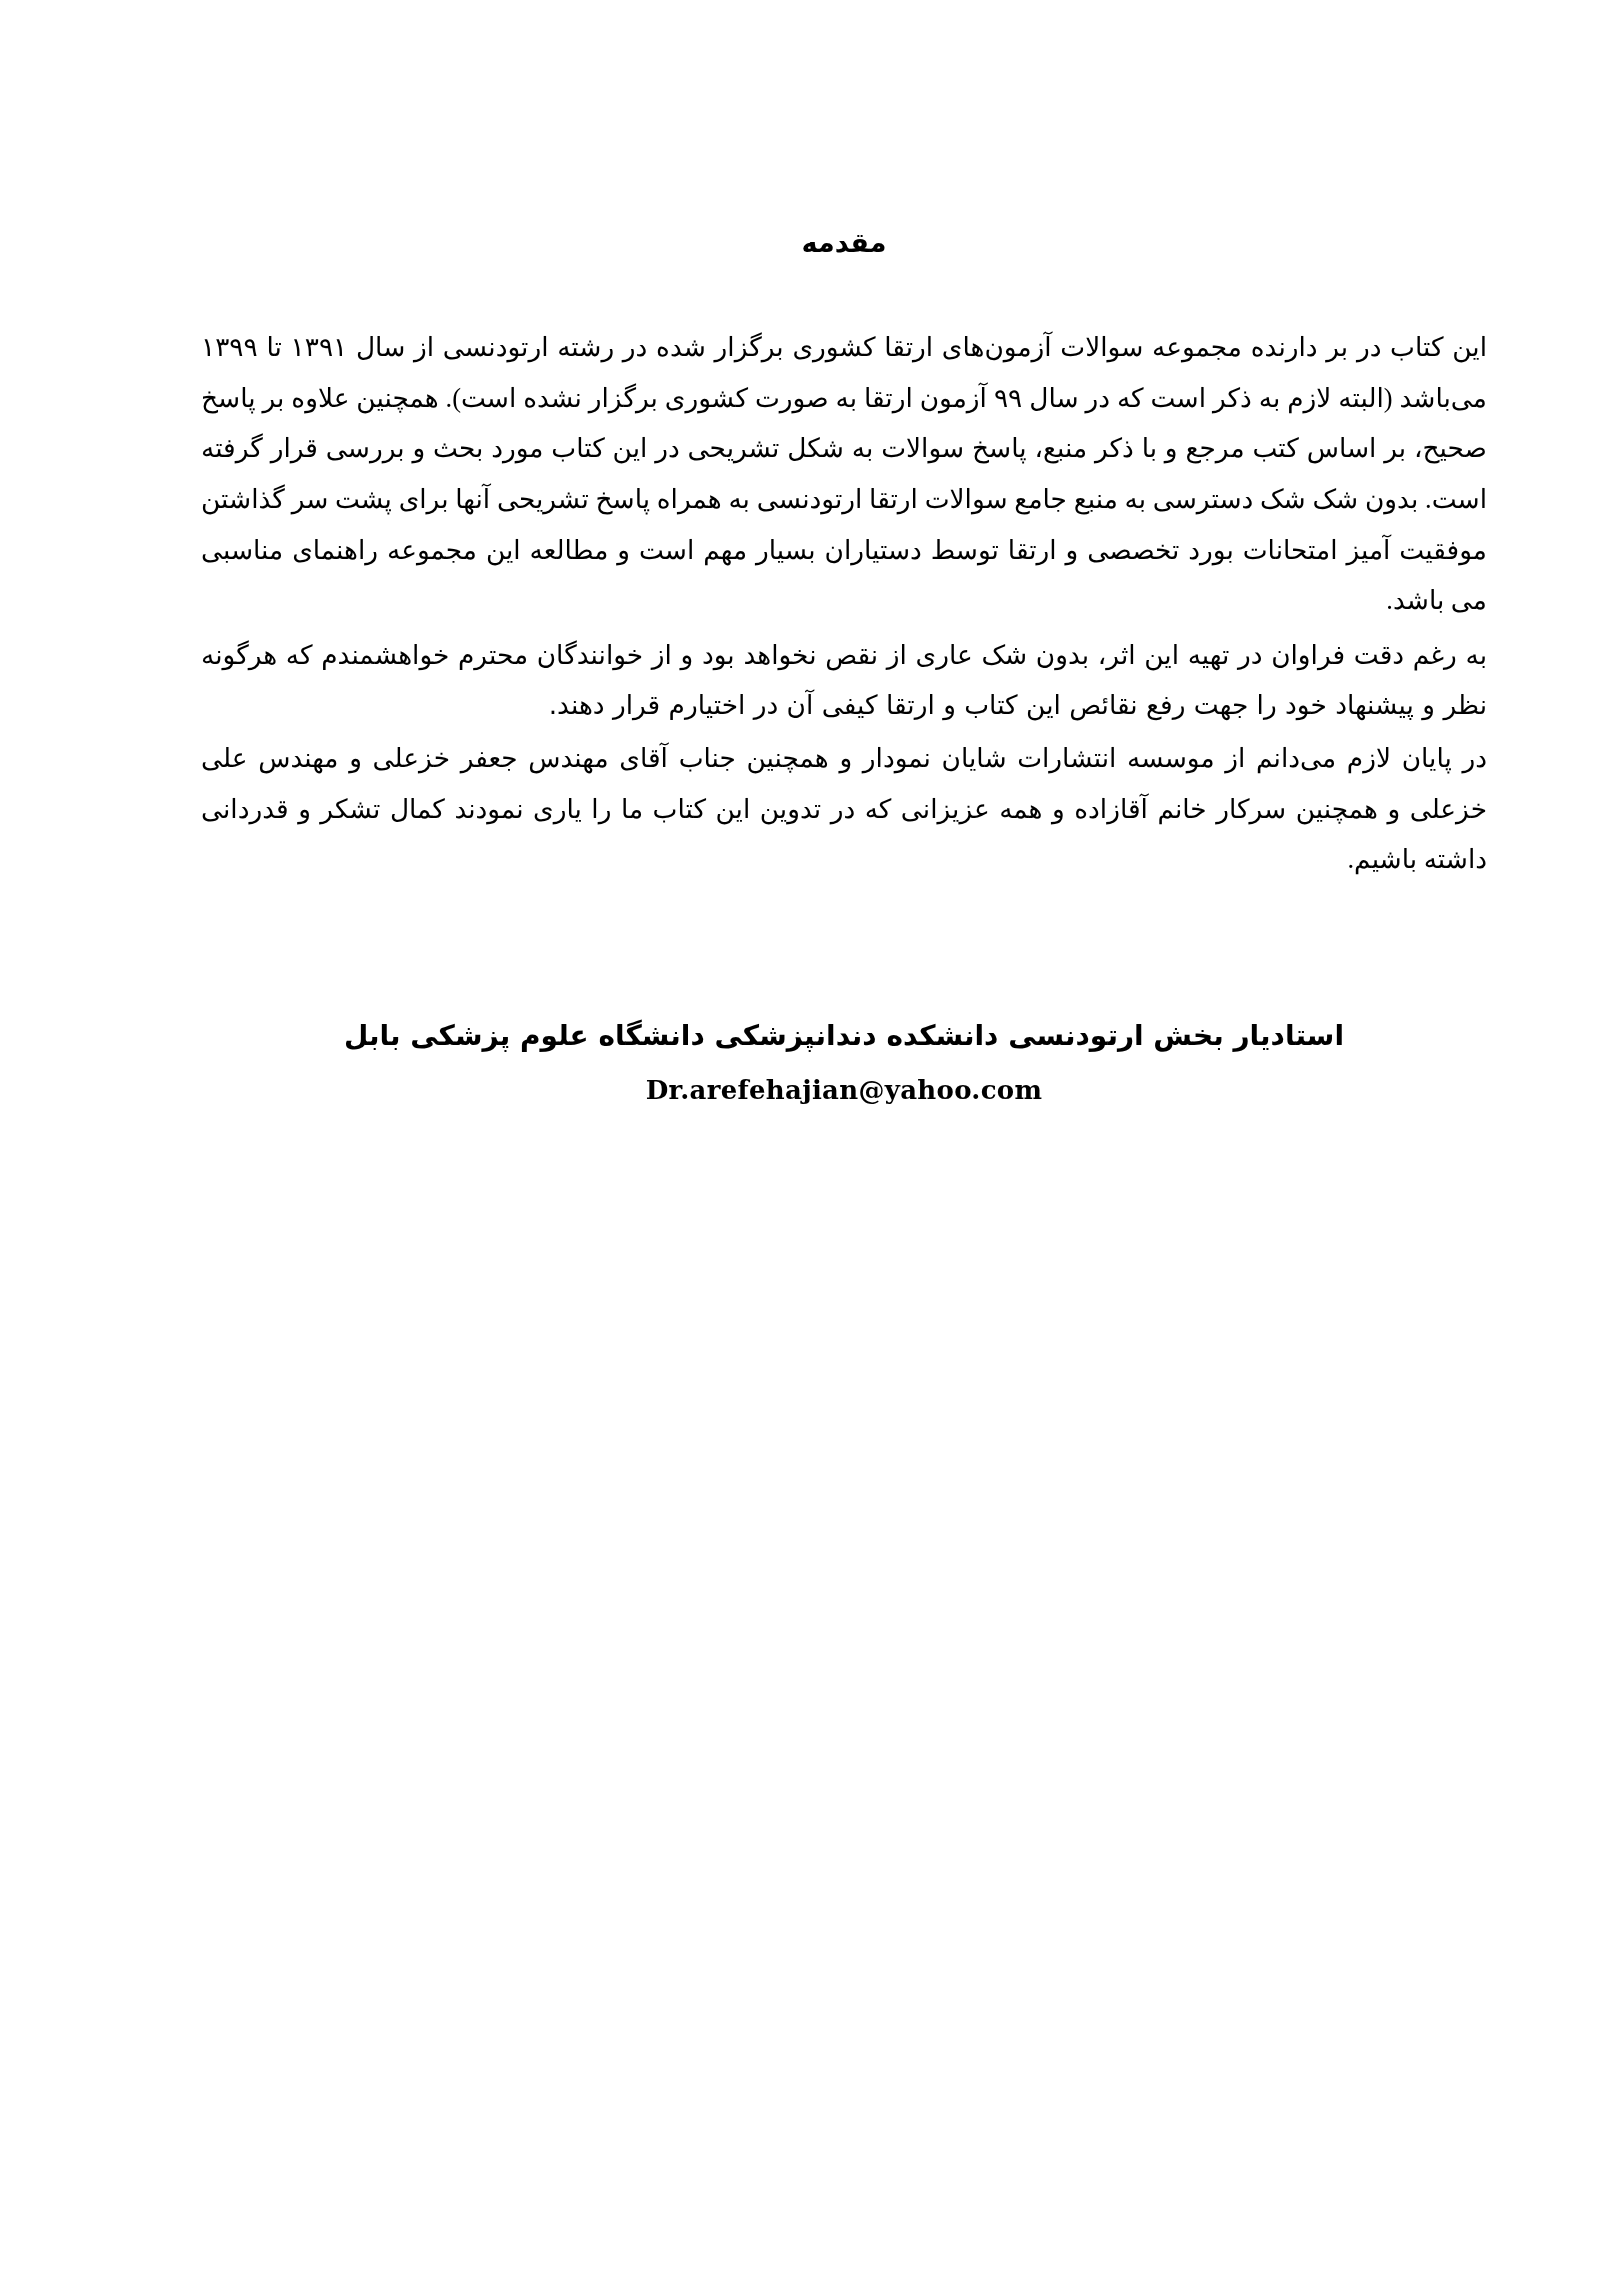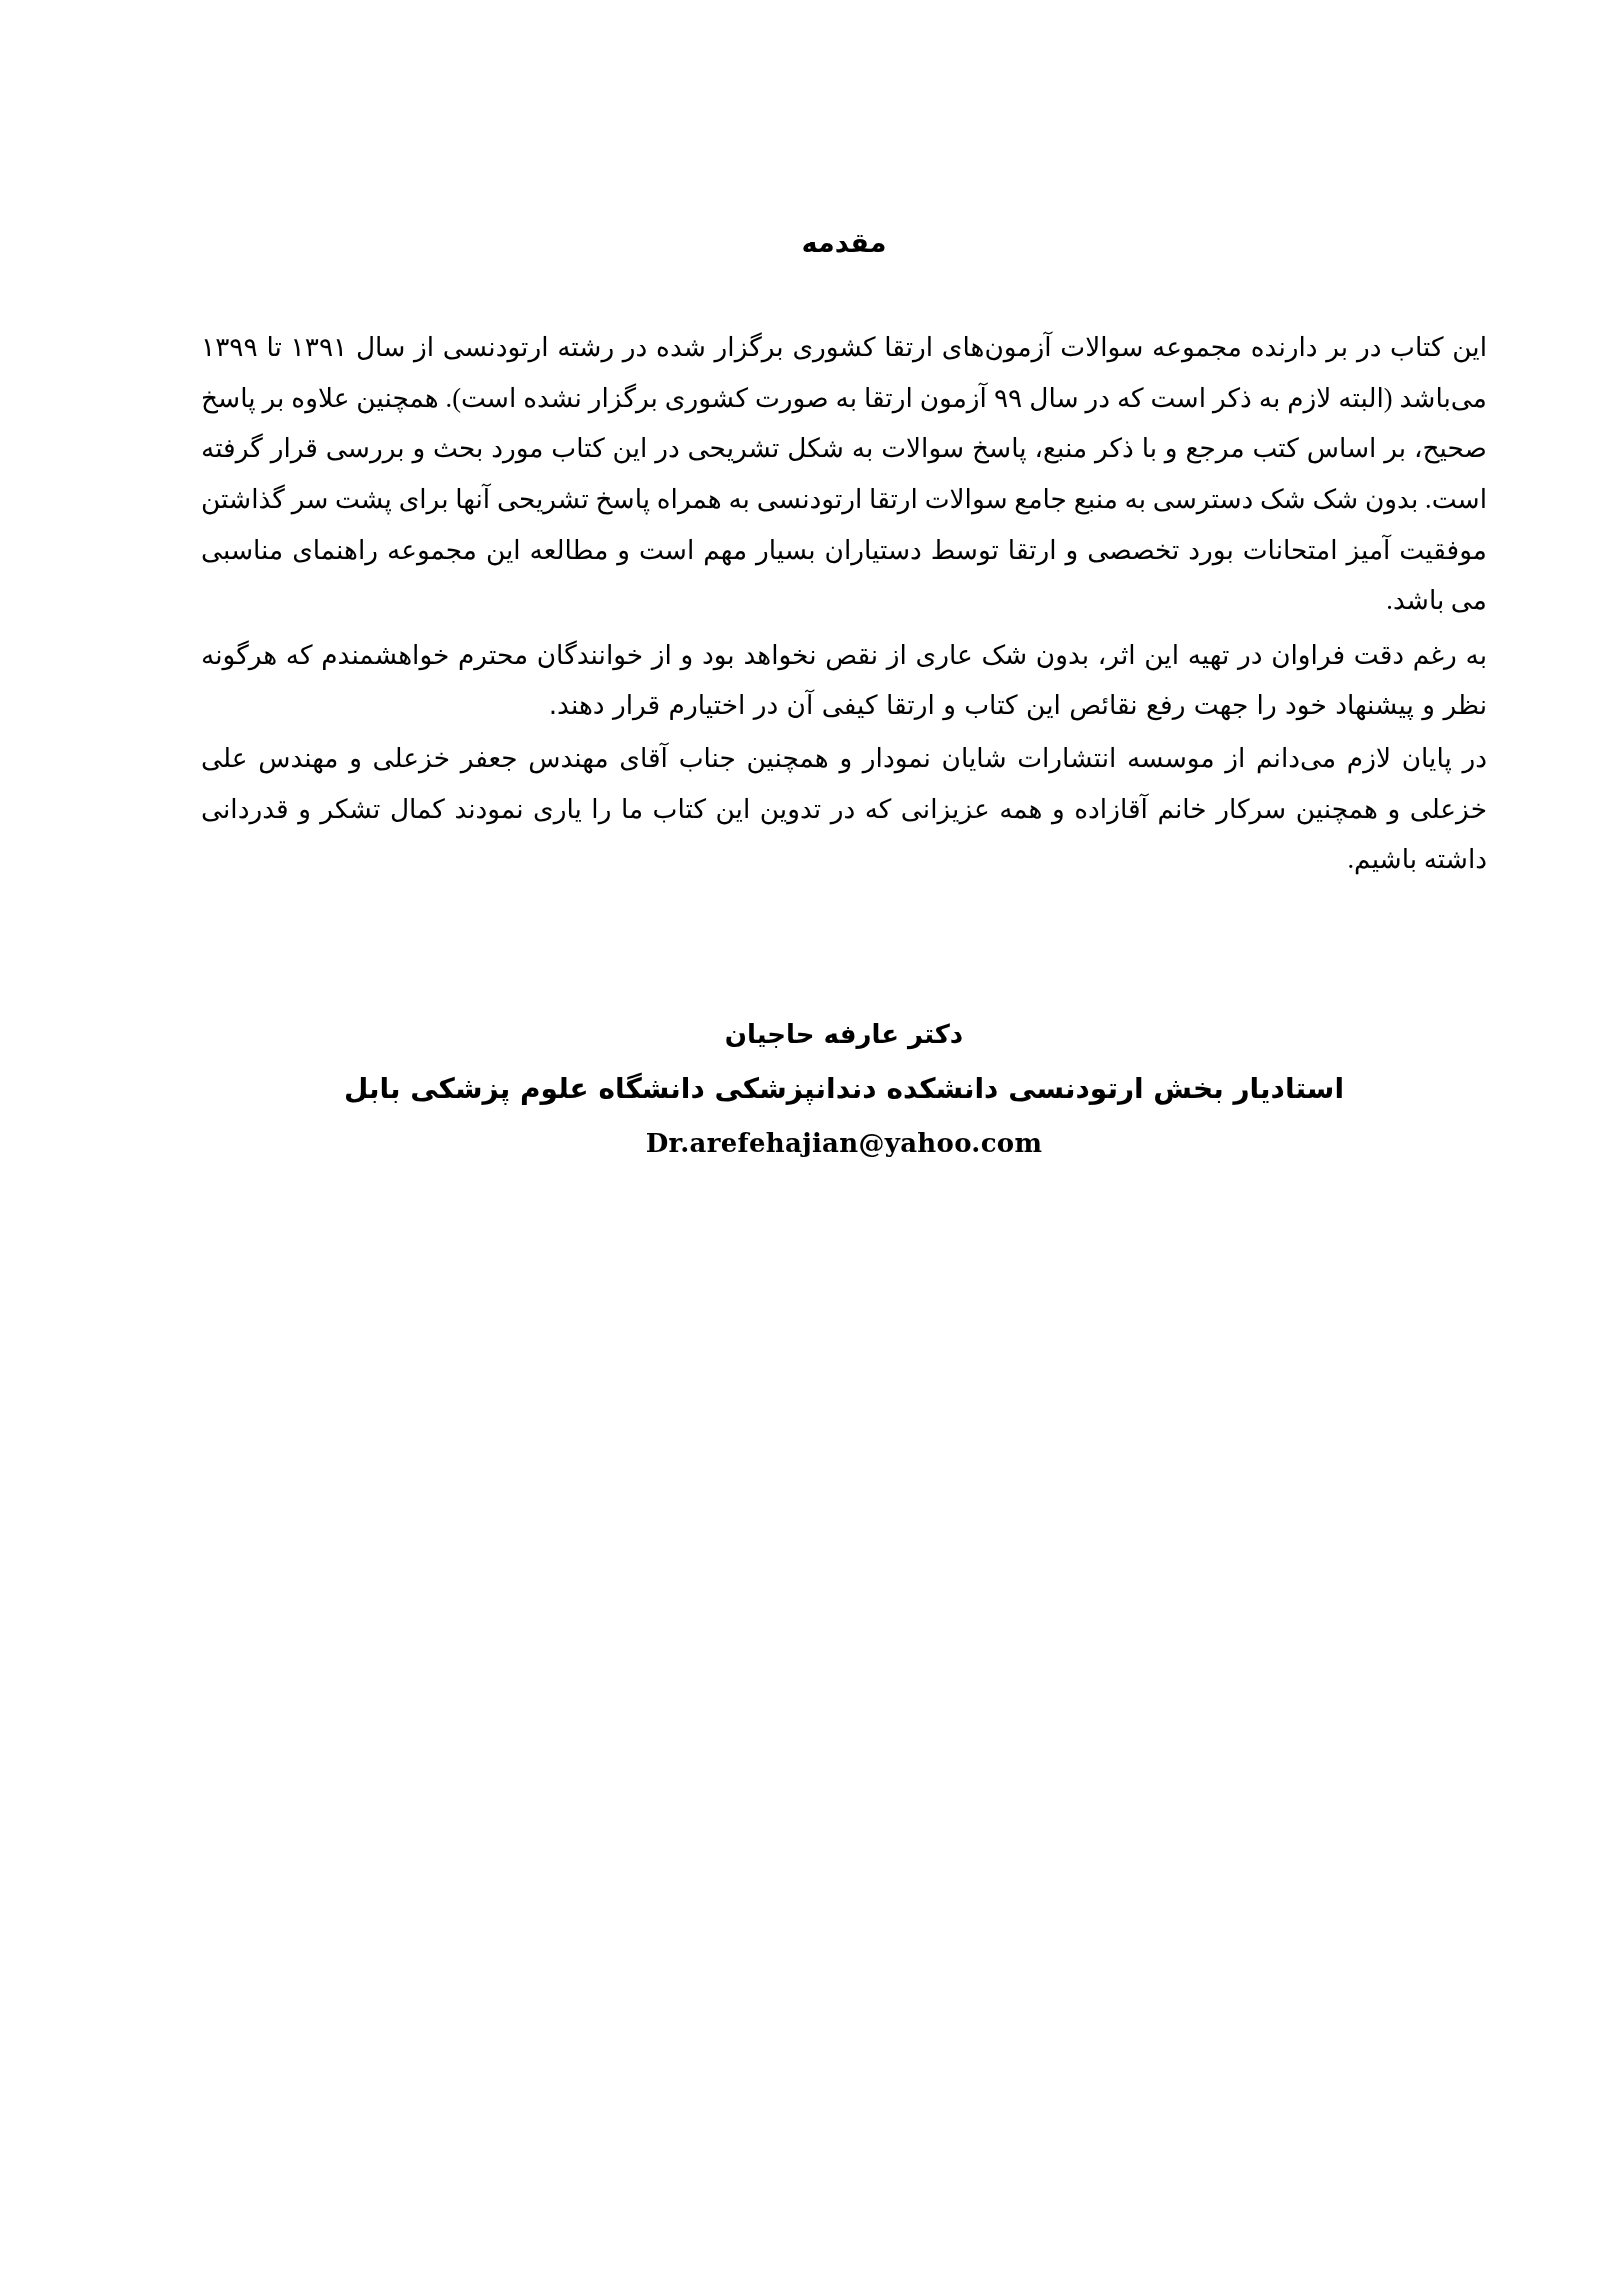--- a/index.html
+++ b/index.html
@@ -84,20 +84,19 @@
   <div class="content">
 
     <h1 class="doc-title">مقدمه</h1>
 
 
     <p class="body-par gap">این کتاب در بر دارنده مجموعه سوالات آزمون‌های ارتقا کشوری برگزار شده در رشته ارتودنسی از سال ۱۳۹۱ تا ۱۳۹۹ می‌باشد (البته لازم به ذکر است که در سال ۹۹ آزمون ارتقا به صورت کشوری برگزار نشده است). همچنین علاوه بر پاسخ صحیح، بر اساس کتب مرجع و با ذکر منبع، پاسخ سوالات به شکل تشریحی در این کتاب مورد بحث و بررسی قرار گرفته است. بدون شک شک دسترسی به منبع جامع سوالات ارتقا ارتودنسی به همراه پاسخ تشریحی آنها برای پشت سر گذاشتن موفقیت آمیز امتحانات بورد تخصصی و ارتقا توسط دستیاران بسیار مهم است و مطالعه این مجموعه راهنمای مناسبی می باشد.</p>
     <p class="body-par">به رغم دقت فراوان در تهیه این اثر، بدون شک عاری از نقص نخواهد بود و از خوانندگان محترم خواهشمندم که هرگونه نظر و پیشنهاد خود را جهت رفع نقائص این کتاب و ارتقا کیفی آن در اختیارم قرار دهند.</p>
     <p class="body-par gap">در پایان لازم می‌دانم از موسسه انتشارات شایان نمودار و همچنین جناب آقای مهندس جعفر خزعلی و مهندس علی خزعلی و همچنین سرکار خانم آقازاده و همه عزیزانی که در تدوین این کتاب ما را یاری نمودند کمال تشکر و قدردانی داشته باشیم.</p>
 
     <div class="signature">
-      <div class="sig-name">دکتر عارفه حاجیان</div>
       <div class="sig-role">استادیار بخش ارتودنسی دانشکده دندانپزشکی دانشگاه علوم پزشکی بابل</div>
       <div class="sig-email">Dr.arefehajian@yahoo.com</div>
     </div>
 
   </div>
 </div>
 
 
 </body></html>

